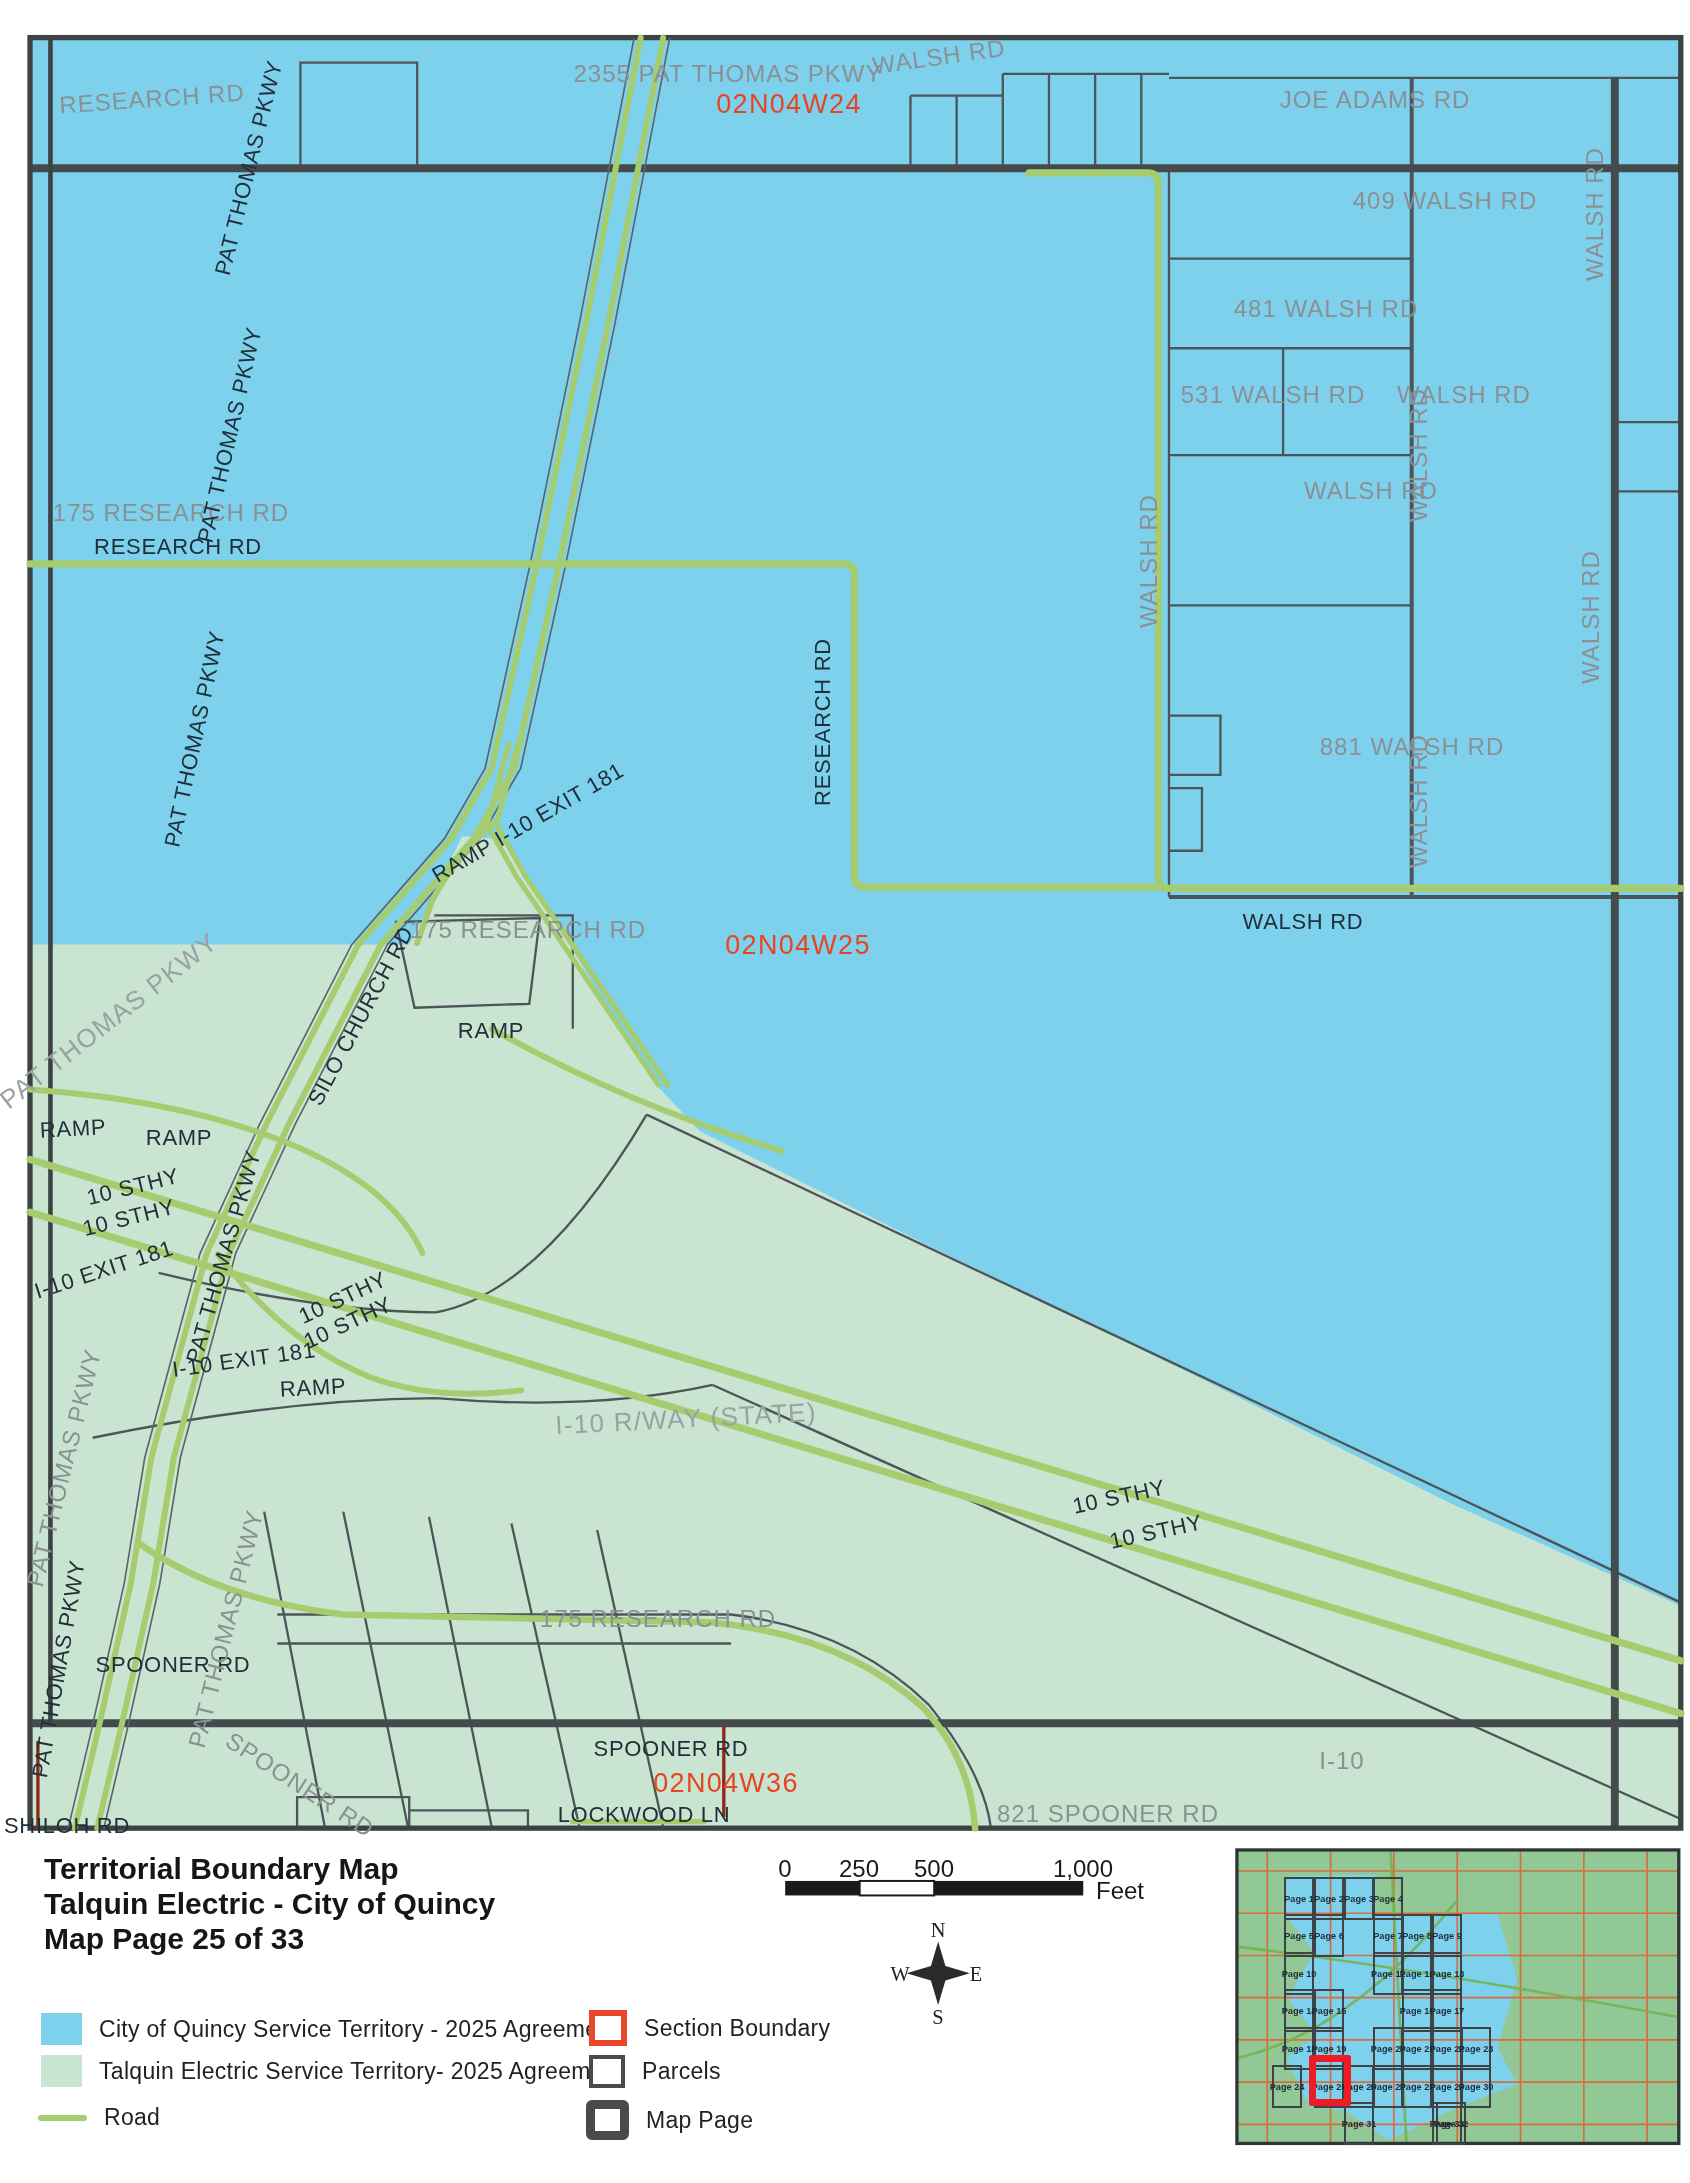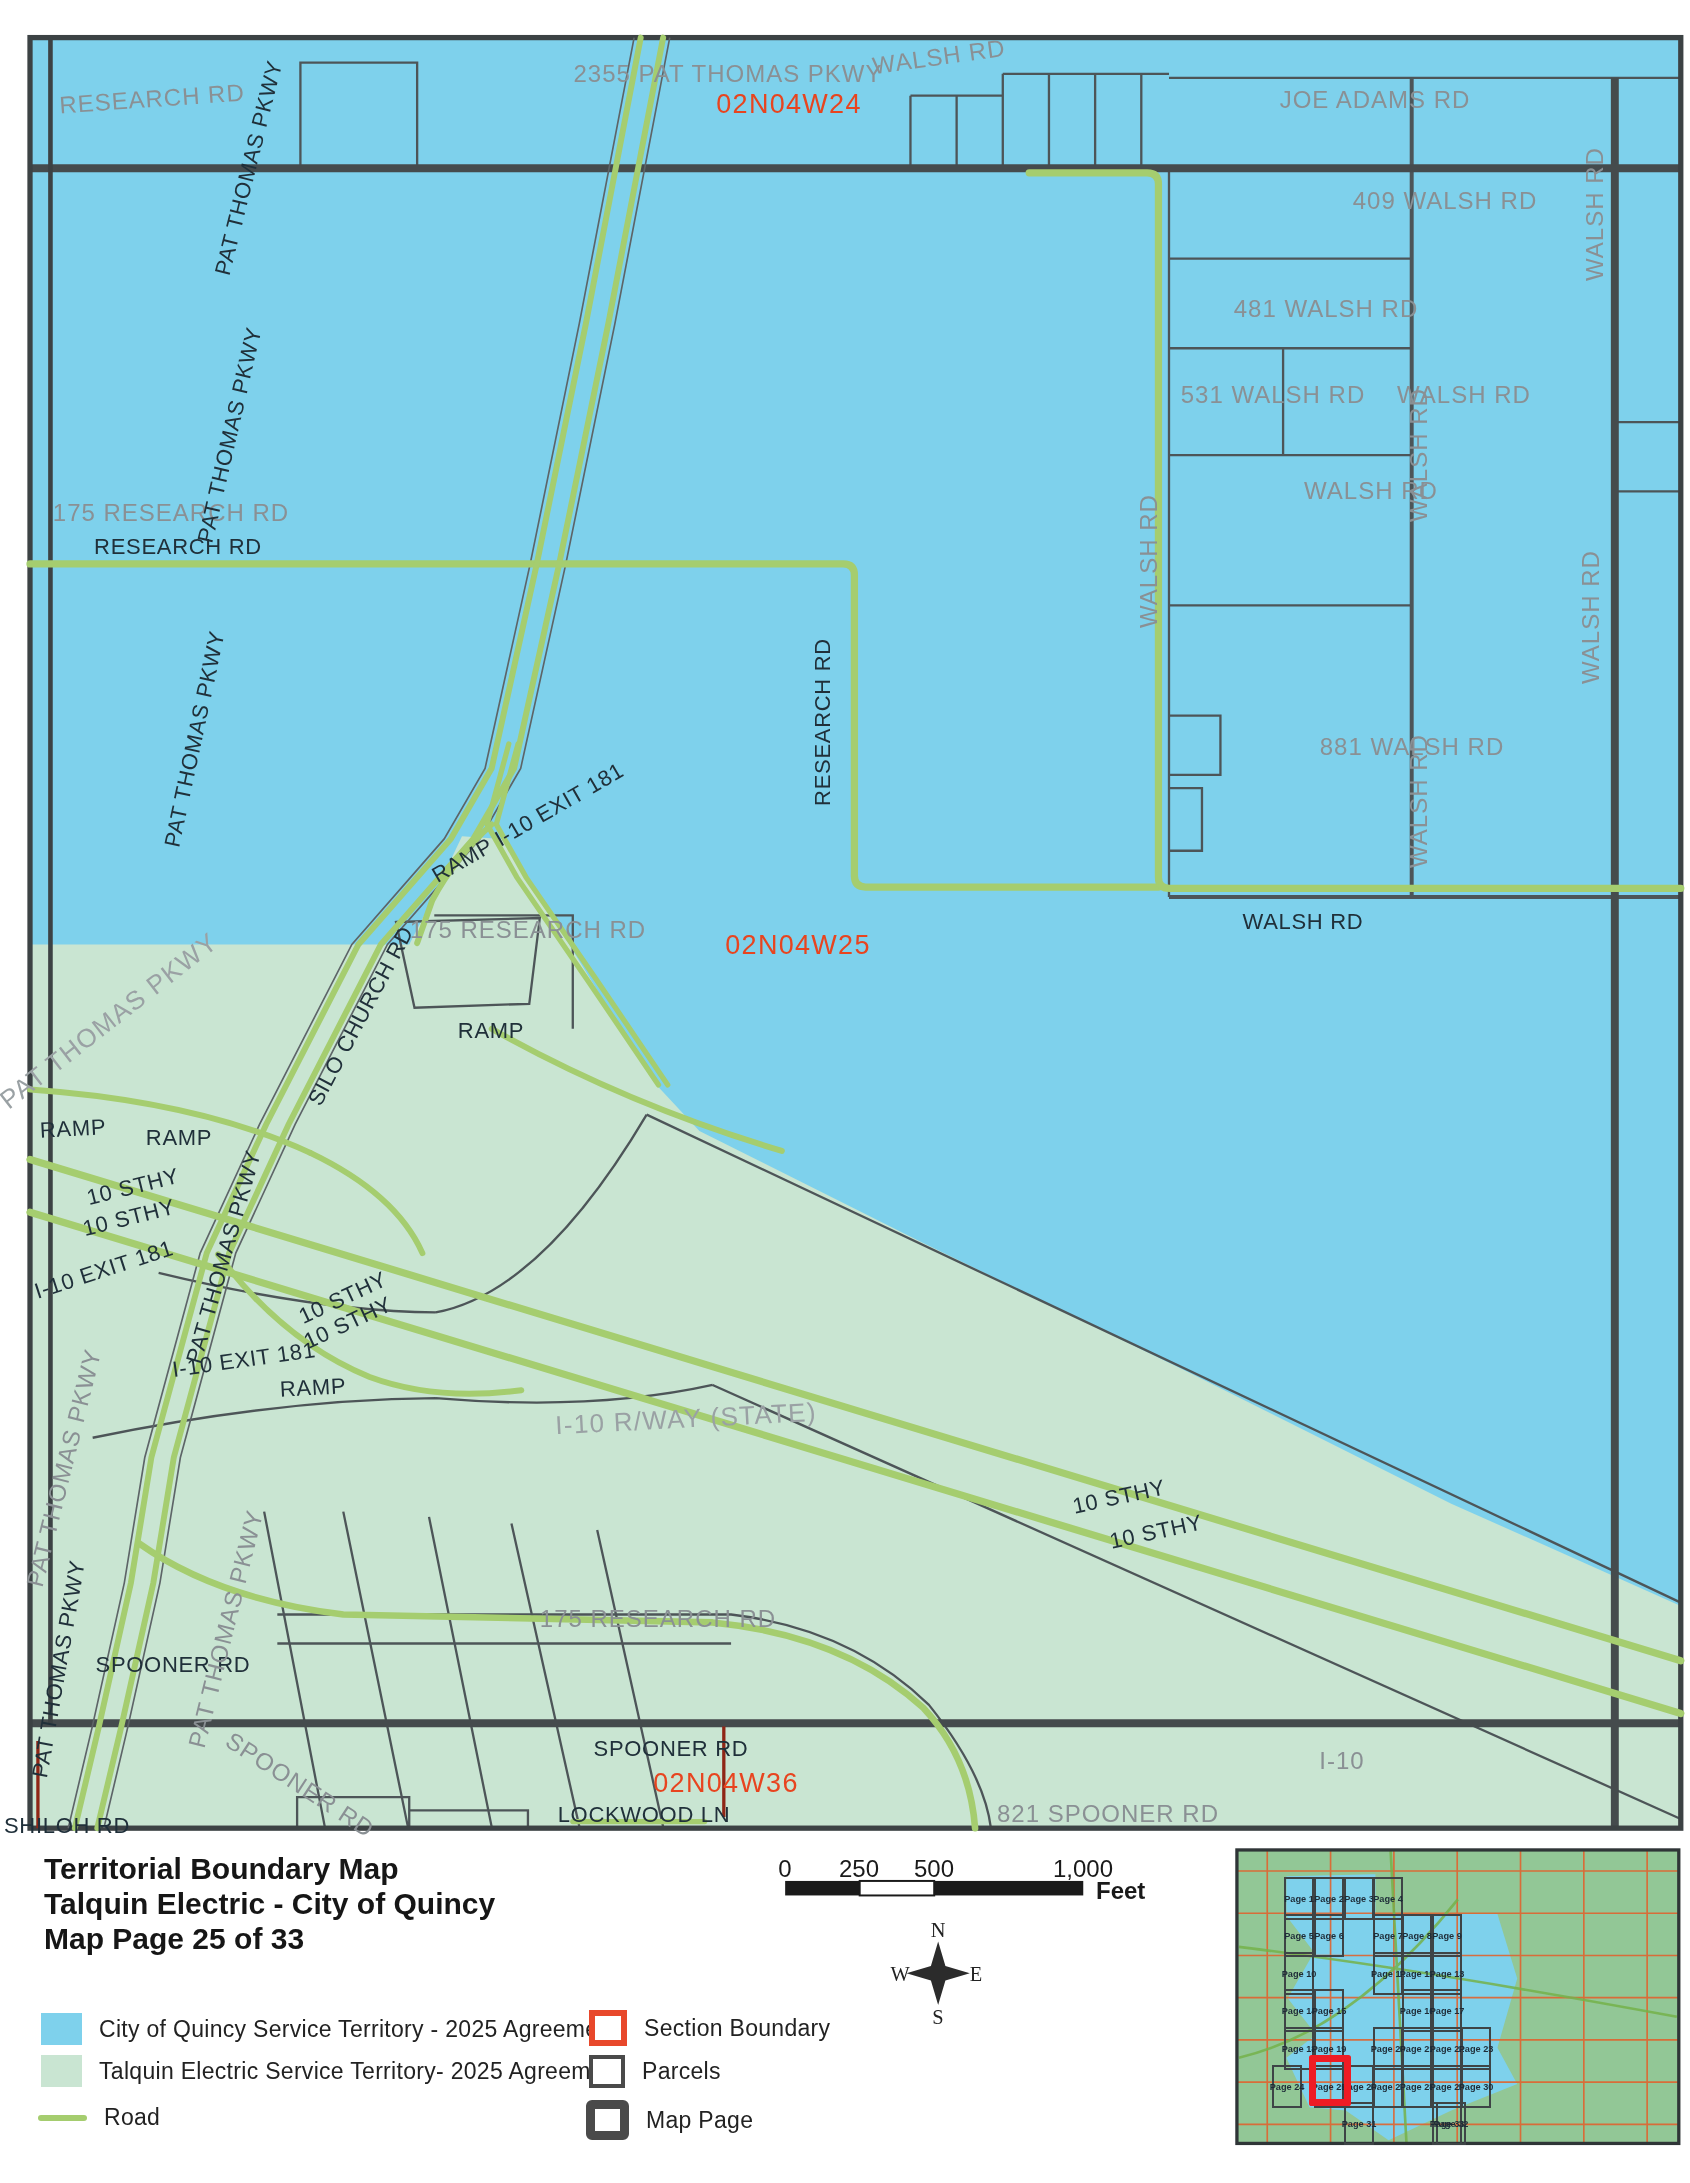--- a/index.html
+++ b/index.html
@@ -14,21 +14,21 @@
   .leg-row{position:absolute;display:flex;align-items:center;gap:17px;}
   .leg-label{font-size:23px;color:#222;letter-spacing:0.3px;}
   .sw-fill{width:41px;height:32px;}
   .sw-blue{background:#7ed1ec;}
   .sw-green{background:#c9e5d2;}
   .sw-road{width:49px;height:6px;background:#a5cd6f;border-radius:3.3px;}
   .sw-orange{width:26px;height:24px;border:6px solid #e8482b;background:#fff;}
   .sw-parcel{width:28px;height:25px;border:4.6px solid #4a4a4a;background:#fff;}
   .sw-mappage{width:25px;height:22.4px;border:9.2px solid #4a4a4a;border-radius:6px;background:#fff;}
   .tick{position:absolute;transform:translate(-50%,0);font-size:24px;color:#1a1a1a;}
-  .feet{position:absolute;font-size:24px;color:#1a1a1a;font-weight:bold;}
+  .feet{position:absolute;font-size:24px;color:#1a1a1a;}
   .cpt{position:absolute;transform:translate(-50%,-50%);font-family:"Liberation Serif",serif;font-size:20.4px;color:#222;}
   .inset-cell{position:absolute;width:30px;height:43px;border:2.6px solid #3e4446;box-sizing:border-box;display:flex;align-items:center;justify-content:center;}
   .inset-cell span{font-size:9.2px;font-weight:bold;color:#1e2c38;white-space:nowrap;}
   .inset-red{position:absolute;left:1309px;top:2055px;width:42px;height:51px;border:7.3px solid #ee1c24;border-radius:2.6px;box-sizing:border-box;}
 </style>
 </head>
 <body>
 
 <div id="page">
 

